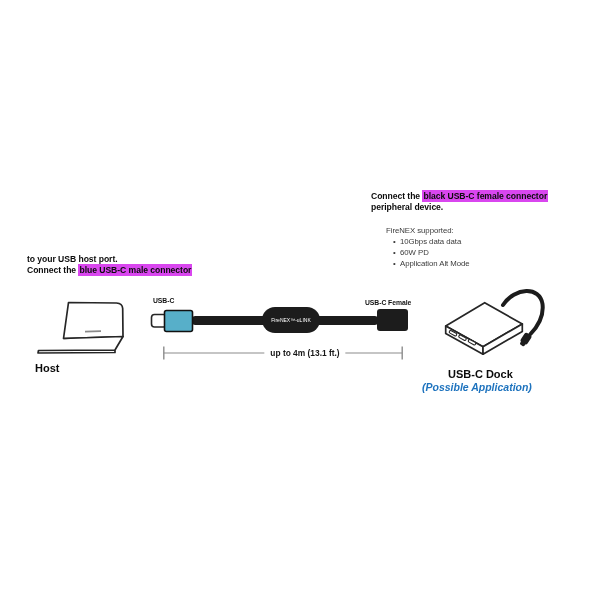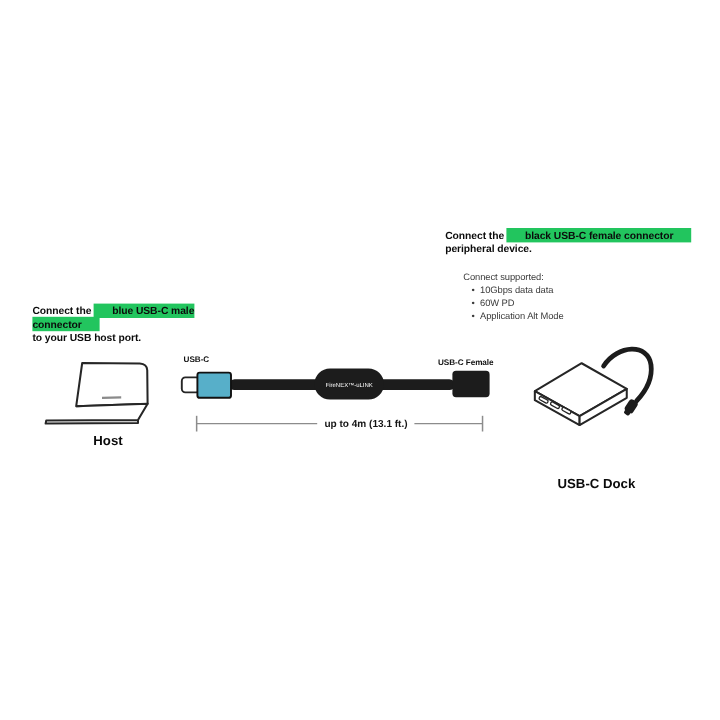--- a/index.html
+++ b/index.html
@@ -9,21 +9,21 @@
     position: relative; width: 600px; height: 600px;
     background: #ffffff; overflow: hidden;
   }
   .abs { position: absolute; }
 
   
   .note {
     font-size: 8.6px; font-weight: 700; color: #0b0b0b;
     line-height: 10.8px; letter-spacing: -0.05px;
   }
-  .hl { background: #22c55e; padding: 1px 15px; }
+  .hl { background: #d946ef; padding: 1px 1px; }
 
   
   .features {
     font-size: 7.8px; font-weight: 400; color: #3a3a3a;
     line-height: 8.2px; letter-spacing: -0.05px;
   }
   .features .title { margin-bottom: 3px; }
   .feature-row { display: flex; margin: 0 0 2.6px 7px; }
   .feature-row .dot { width: 7px; color: #3a3a3a; }
 
@@ -33,44 +33,44 @@
   
   .dimension { position: absolute; left: 163px; top: 346px; width: 284px; height: 14px; }
   .dimension svg { position: absolute; left: 0; top: 0; }
   .dimension .dim-text {
     position: absolute; left: 50%; top: 50%; transform: translate(-50%, -50%);
     background: #fff; padding: 0 6px; white-space: nowrap;
     font-size: 8.4px; font-weight: 600; color: #161616;
   }
 
   
-  .caption { text-align: center; color: #0b0b0b; }
+  .caption { color: #0b0b0b; }
   .host-label { font-size: 11px; font-weight: 600; }
   .dock-label { font-size: 11px; font-weight: 700; }
   .dock-sublabel { font-size: 10.5px; font-weight: 600; font-style: italic; color: #1e73be; }
 
   svg { display: block; }
 </style>
 </head>
 <body>
 
 <div class="canvas">
 
   <div class="abs note" style="left:27px; top:254px; width:190px;">
+    <div>to your USB host port.</div>
     <div><span>Connect the </span><span class="hl">blue USB-C male connector</span></div>
-    <div>to your USB host port.</div>
   </div>
 
   <div class="abs note" style="left:371px; top:191px; width:210px;">
     <div><span>Connect the </span><span class="hl">black USB-C female connector</span></div>
     <div>peripheral device.</div>
   </div>
 
   <div class="abs features" style="left:386px; top:227px; width:160px;">
-    <div class="title">Connect supported:</div>
+    <div class="title">FireNEX supported:</div>
     <div class="feature-row">
       <span class="dot">•</span>
       <span>10Gbps data data</span>
     </div>
     <div class="feature-row">
       <span class="dot">•</span>
       <span>60W PD</span>
     </div>
     <div class="feature-row">
       <span class="dot">•</span>
@@ -112,15 +112,16 @@
       <rect x="-4" y="0" width="8" height="11" rx="2.5" fill="#1C1C1C"></rect>
       <rect x="-2.6" y="10" width="5.2" height="3.6" rx="1.6" fill="#1C1C1C"></rect>
     </g>
     <path d="M47.7,16.7 L85.3,38 L46,60.7 L8.7,40 Z" fill="#ffffff" stroke="#262626" stroke-width="1.7" stroke-linejoin="round"></path>
     <path d="M8.7,40 L46,60.7 L46,68.2 L8.7,47.5 Z" fill="#ffffff" stroke="#262626" stroke-width="1.7" stroke-linejoin="round"></path>
     <path d="M46,60.7 L85.3,38 L85.3,45.5 L46,68.2 Z" fill="#ffffff" stroke="#262626" stroke-width="1.7" stroke-linejoin="round"></path>
     <rect x="12" y="45.8" width="8" height="2.8" rx="1.3" transform="rotate(29 16 47.2)" fill="#ffffff" stroke="#262626" stroke-width="1.1"></rect>
     <rect x="21.5" y="50.3" width="8" height="2.8" rx="1.3" transform="rotate(29 25.5 51.7)" fill="#ffffff" stroke="#262626" stroke-width="1.1"></rect>
     <rect x="31" y="54.8" width="8" height="2.8" rx="1.3" transform="rotate(29 35 56.2)" fill="#ffffff" stroke="#262626" stroke-width="1.1"></rect>
   </svg>
-  <div class="abs caption dock-label" style="left:432px; top:368px; width:130px;margin-top:30px;">USB-C Dock</div>
+  <div class="abs caption dock-label" style="left:448px; top:368px; width:130px;">USB-C Dock</div>
+  <div class="abs caption dock-sublabel" style="left:422px; top:381px; width:150px;">(Possible Application)</div>
 
 </div>
 
 </body></html>

